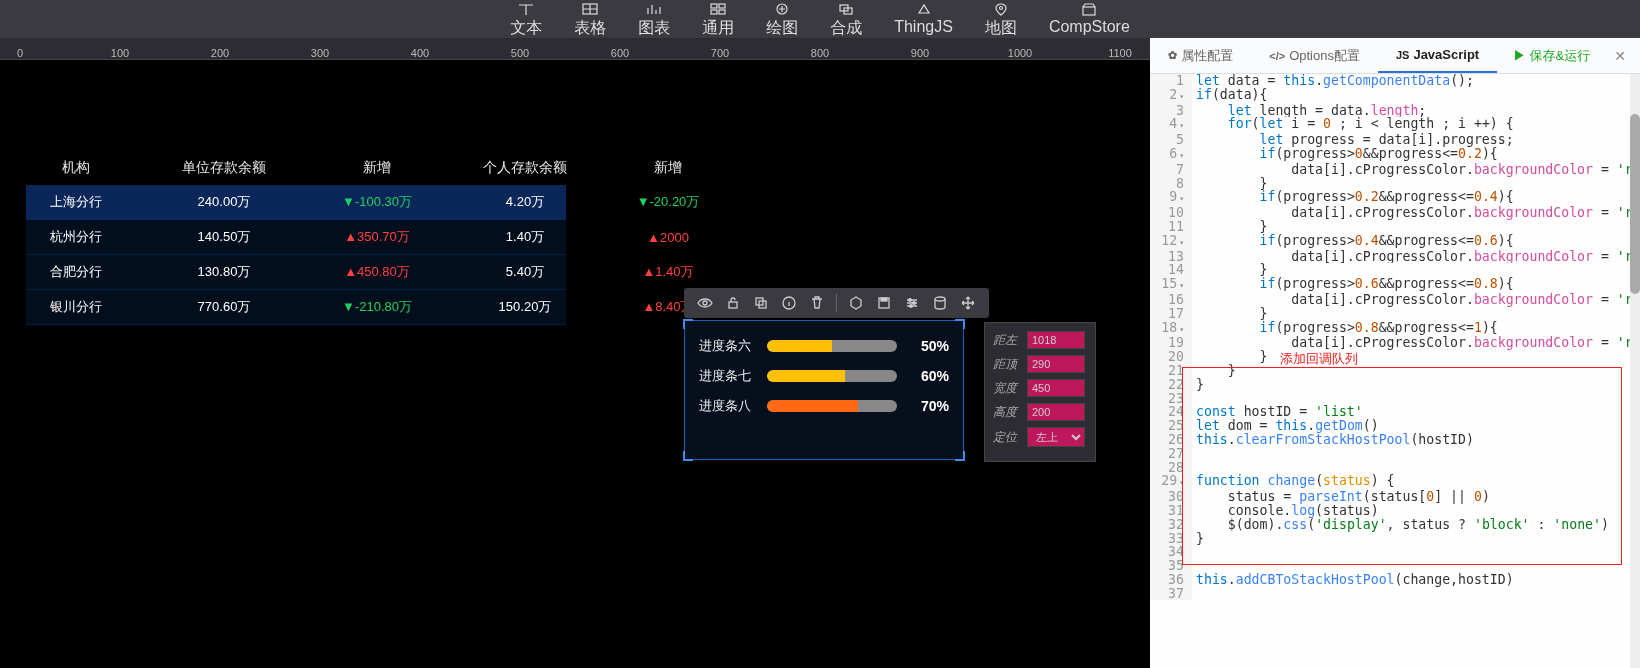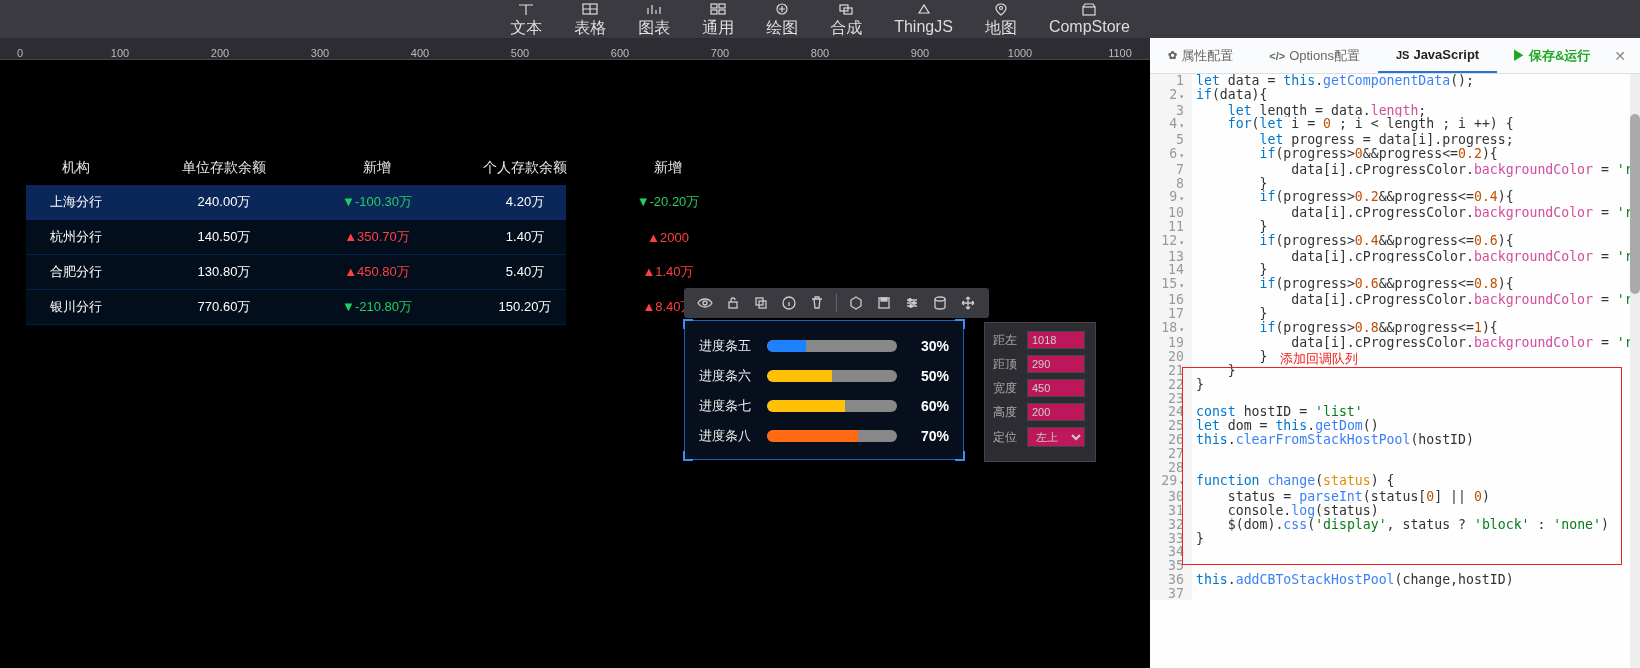--- a/index.html
+++ b/index.html
@@ -42,30 +42,30 @@
 .prog-wrap .br{bottom:-2px;right:-2px;border-left:none;border-top:none;}
 .prog-row { display:flex; align-items:center; gap:12px; height:30px; }
 .prog-row .plabel { width:56px; font-size:13px; color:#eee; }
 .prog-row .bar { width:130px; height:12px; border-radius:6px; background:#888; overflow:hidden; position:relative; }
 .prog-row .bar .fill { height:100%; border-radius:6px 0 0 6px; }
 .prog-row .pct { font-size:14px; font-weight:bold; color:#fff; width:40px; text-align:right; }
 
 
 .pos-panel { position:absolute; left:984px; top:262px; width:112px; background:#2c2c32; padding:8px; font-size:12px; color:#aaa; border:1px solid #444;}
 .pos-panel .prow { display:flex; align-items:center; gap:6px; margin-bottom:6px; }
-.pos-panel .prow span { width:28px; }
+.pos-panel .prow span { width:28px;font-style:italic; }
 .pos-panel .prow input, .pos-panel .prow select { width:58px; background:#be185d; border:1px solid #444; color:#ccc; font-size:11px; padding:2px 4px; }
 
 
 .right-panel { position:absolute; top:38px; right:0; bottom:0; width:490px; background:#fafbfc; color:#333; display:flex; flex-direction:column; }
 .right-tabs { height:36px; display:flex; align-items:center; border-bottom:1px solid #ddd; font-size:13px; }
 .right-tabs .tab { padding:0 18px; height:100%; display:flex; align-items:center; gap:4px; cursor:pointer; color:#666; }
 .right-tabs .tab.active { color:#222; border-bottom:2px solid #2a72d4; font-weight:bold; }
 .right-tabs .tab .pre { font-size:11px; font-weight:bold; }
-.right-tabs .run { margin-left:auto; color:#1ba820; font-weight:bold; padding-right:10px; cursor:pointer;}
+.right-tabs .run { margin-left:auto; color:#1ba820; font-weight:normal; padding-right:10px; cursor:pointer;}
 .right-tabs .close { padding:0 14px; cursor:pointer; color:#888; font-size:14px;}
 
 
 .editor { flex:1; overflow:hidden; font-family:Consolas,Menlo,monospace; font-size:13.2px; line-height:13.8px; position:relative; background:#fefefe; }
 .code-line { display:flex; white-space:pre; }
 .code-line .gutter { width:42px; text-align:right; padding-right:8px; color:#999; background:#f5f5f5; user-select:none; flex-shrink:0; }
 .code-content { flex:1; padding-left:4px; overflow:hidden; }
 .code-line.fold .gutter::after { content:"▾"; font-size:8px; margin-left:2px; color:#888;}
 .kw { color:#0077cc; }
 .th { color:#0077cc; }
@@ -286,27 +286,20 @@
           <path d="M8 2v12M2 8h12M8 2l-2 2M8 2l2 2M8 14l-2-2M8 14l2-2M2 8l2-2M2 8l2 2M14 8l-2-2M14 8l-2 2"></path>
         </svg>
       </div>
     </div>
 
   <div class="prog-wrap">
     <div class="corner tl"></div>
       <div class="corner tr"></div>
       <div class="corner bl"></div>
       <div class="corner br"></div>
-  <div class="prog-row">
-        <div class="plabel">进度条五</div>
-        <div class="bar">
-          <div class="fill" style="width:30%;background:#1e82ff"></div>
-        </div>
-        <div class="pct">30%</div>
-      </div>
       <div class="prog-row">
         <div class="plabel">进度条六</div>
         <div class="bar">
           <div class="fill" style="width:50%;background:#ffc107"></div>
         </div>
         <div class="pct">50%</div>
       </div>
       <div class="prog-row">
         <div class="plabel">进度条七</div>
         <div class="bar">

